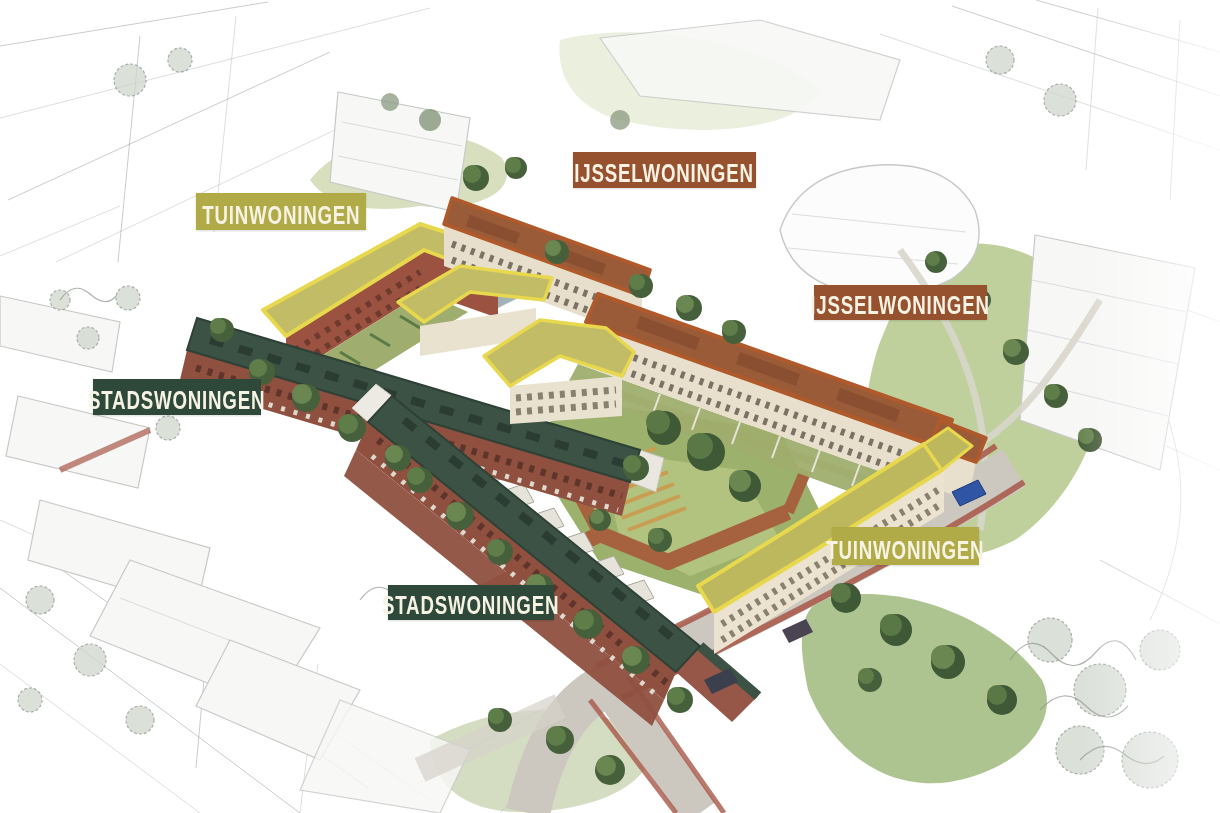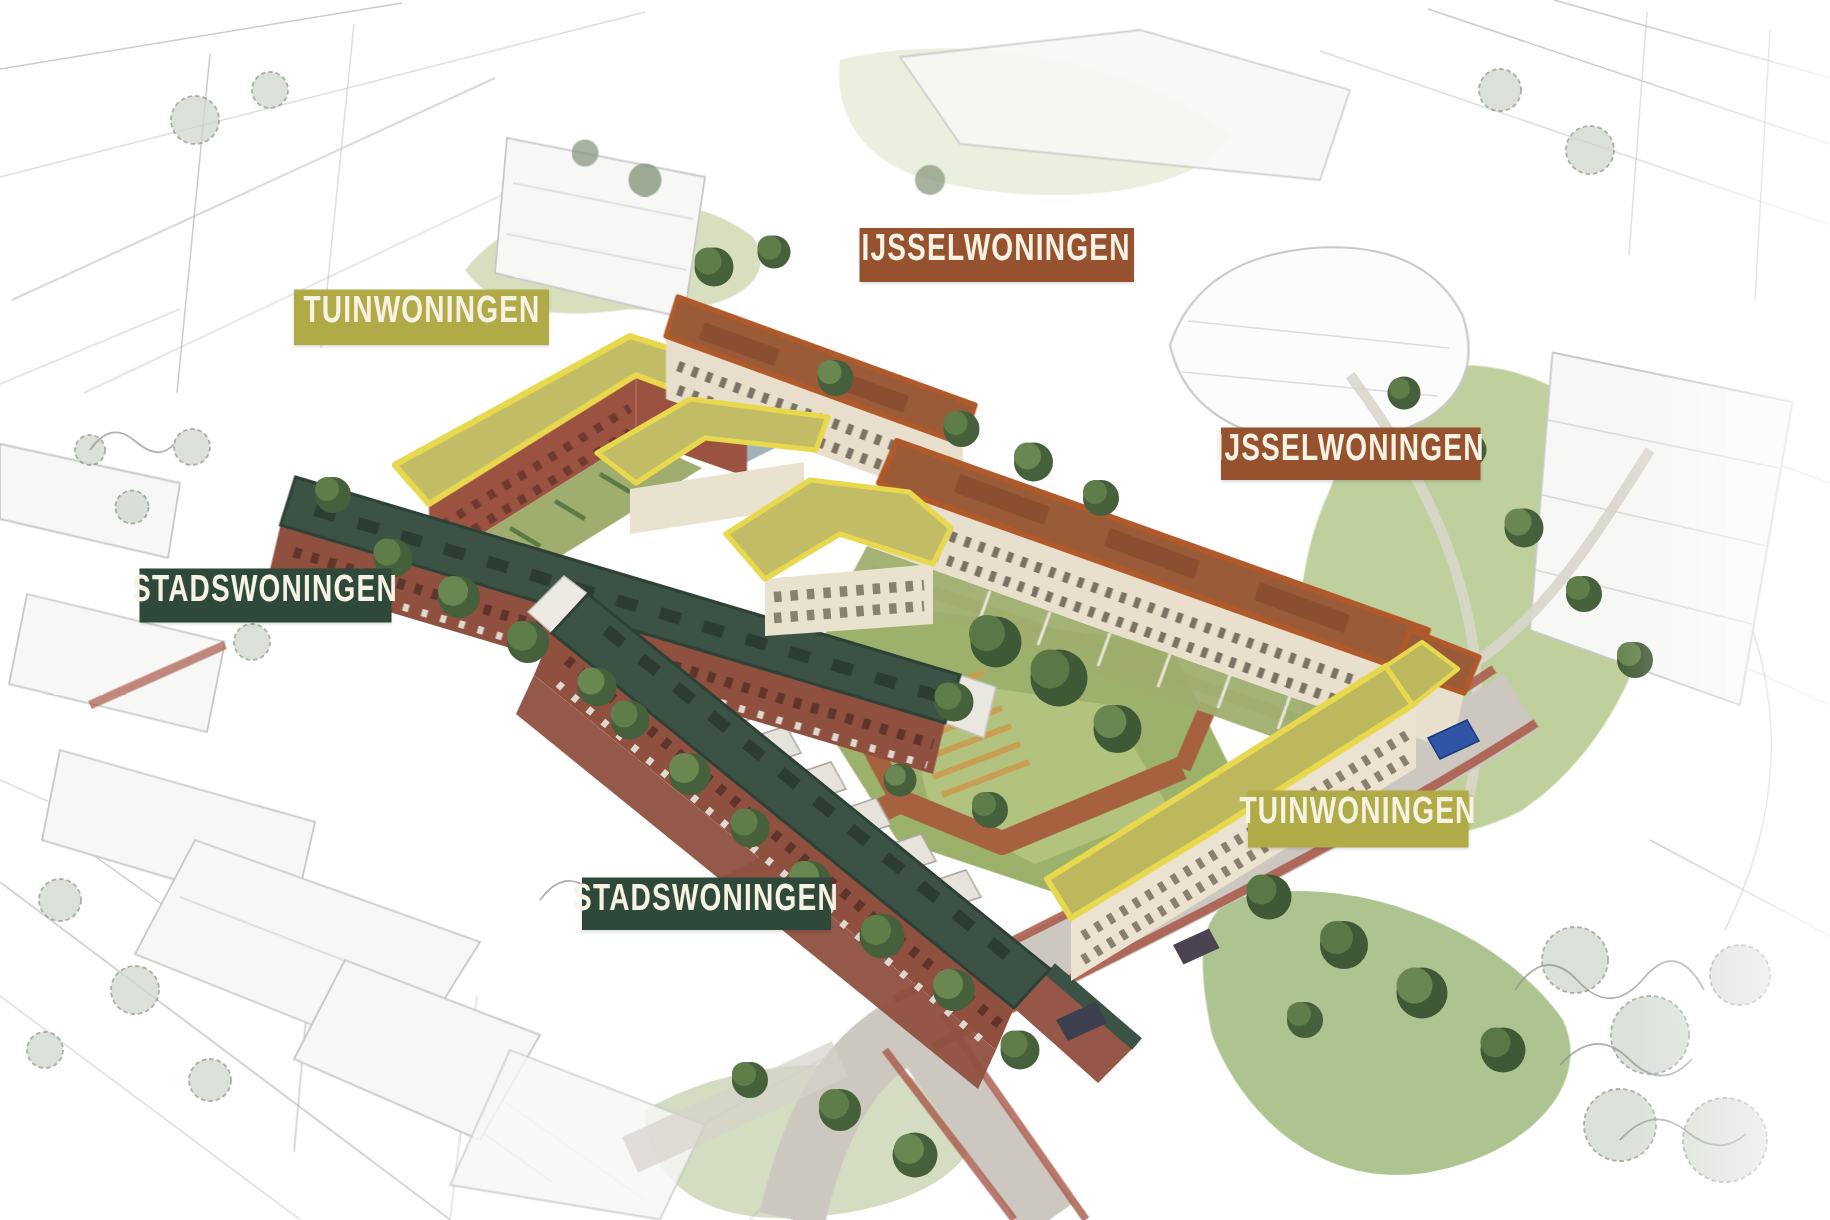--- a/index.html
+++ b/index.html
@@ -2,21 +2,21 @@
 <html><head>
 <meta charset="utf-8">
 <style>
   html,body{margin:0;padding:0;background:#ffffff;}
   #stage{
     position:relative;width:1220px;height:813px;overflow:hidden;
     background:#ffffff;font-family:"Liberation Sans",sans-serif;
   }
   #stage svg{position:absolute;left:0;top:0;}
   .plan-label{
-    position:absolute;display:flex;align-items:flex-start;justify-content:center;
+    position:absolute;display:flex;align-items:flex-end;justify-content:center;
     color:#f6f2e4;font-weight:bold;
     box-shadow:0 1px 2px rgba(0,0,0,0.15);
   }
   .plan-label .txt{
     display:inline-block;white-space:nowrap;
     font-size:24px;letter-spacing:1px;
     transform:scaleX(.78) scaleY(1.05);
     transform-origin:center;
   }
   #label-0{left:196px;top:193px;width:170px;height:37px;}

